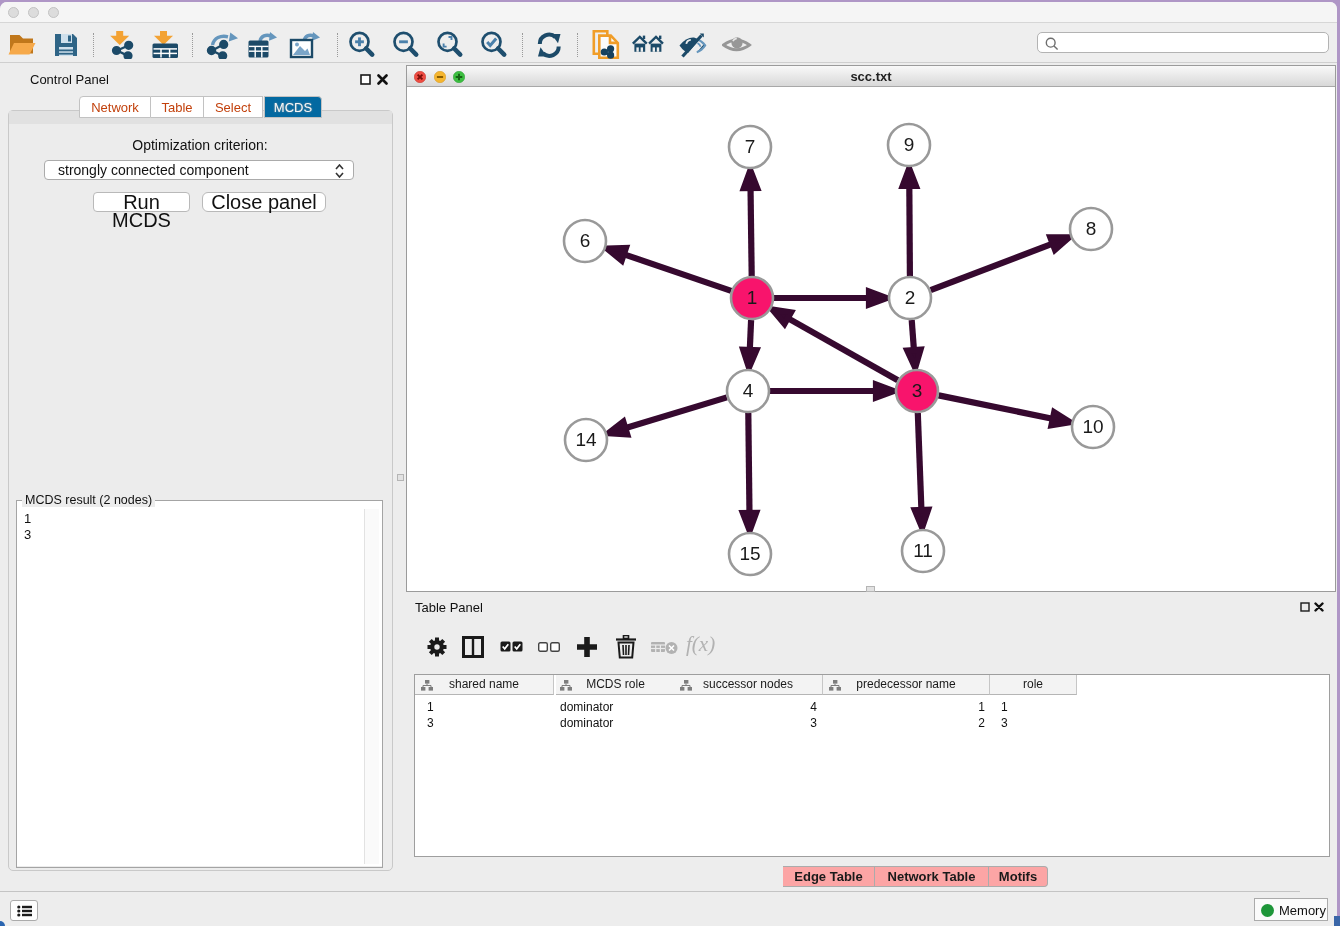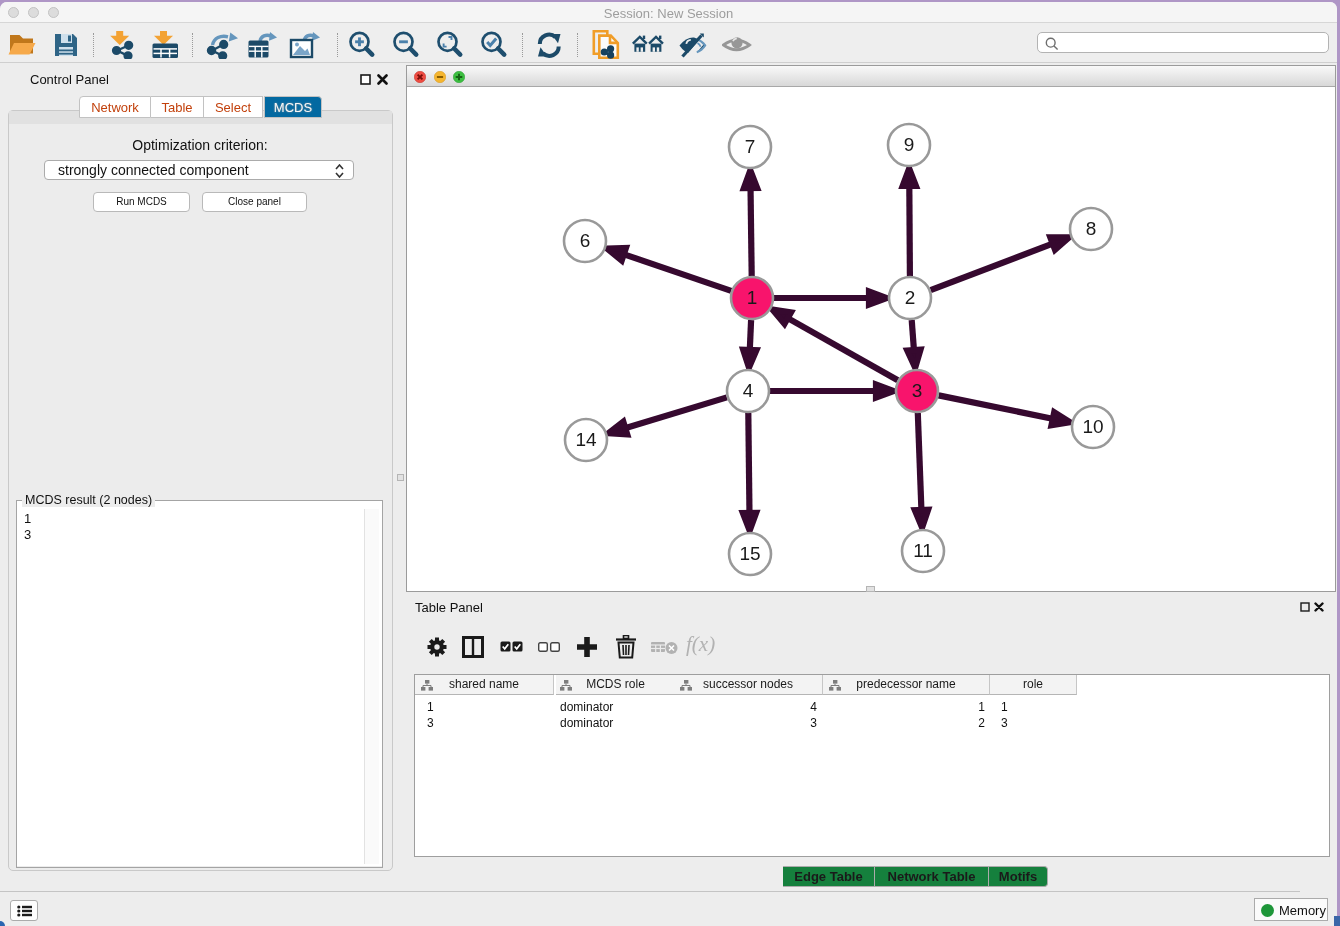--- a/index.html
+++ b/index.html
@@ -27,21 +27,21 @@
   .tab { position:absolute; top:96px; height:22px; background:#fff; border:1px solid #c2c2c2;
          font-size:13px; color:#c2410c; text-align:center; line-height:21px; }
   #cp-box { position:absolute; left:8px; top:110px; width:385px; height:761px;
             background:#ececec; border:1px solid #c9c9c9; border-radius:5px; }
   #cp-box-top { position:absolute; left:9px; top:111px; width:383px; height:13px; background:#e1e1e1; }
   #opt-label { position:absolute; left:0px; top:137px; width:400px; text-align:center; font-size:14px; color:#111; }
   #combo { position:absolute; left:44px; top:160px; width:310px; height:20px; background:#fff;
            border:1px solid #ababab; border-radius:4px; font-size:14px; color:#111; line-height:18px;
            padding-left:13px; }
   .btn { position:absolute; top:192px; height:20px; background:#fff; border:1px solid #b9b9b9;
-         border-radius:4px; font-size:10px; color:#111; text-align:center; line-height:18px; }
+         border-radius:4px; font-size:20px; color:#111; text-align:center; line-height:18px; }
   #groupbox { position:absolute; left:16px; top:500px; width:367px; height:368px;
               border:1px solid #a4a4a4; }
   #gb-title { position:absolute; left:22px; top:493px; background:#ececec; font-size:12.5px;
               color:#111; padding:0 3px; }
   #gb-text { position:absolute; left:17px; top:501px; width:365px; height:365px; background:#fff;
              font-size:13px; color:#111; line-height:16px; padding:10px 0 0 7px; }
   #gb-scroll { position:absolute; left:364px; top:509px; width:15px; height:355px; background:#fafafa;
                border-left:1px solid #e2e2e2; }
   
   #netwin { position:absolute; left:406px; top:65px; width:930px; height:527px;
@@ -52,34 +52,33 @@
                font-weight:bold; color:#222; }
   .tl2 { position:absolute; top:5px; width:12px; height:12px; }
   
   #tp-title { position:absolute; left:415px; top:600px; font-size:13px; color:#111; }
   #tp-toolbar { position:absolute; left:414px; top:630px; height:34px; }
   #tbl { position:absolute; left:414px; top:674px; width:916px; height:183px; background:#fff;
          border:1px solid #9e9e9e; }
   .th { position:absolute; top:0; height:20px; background:#f3f3f3; border-right:1px solid #c6c6c6;
         border-bottom:1px solid #b5b5b5; font-size:12px; color:#1a1a1a; text-align:center; line-height:19px; }
   .td { position:absolute; font-size:12px; color:#111; height:16px; line-height:16px; }
-  .btab { position:absolute; top:866px; height:21px; border:1px solid #ababab; background:#15803d;
+  .btab { position:absolute; top:866px; height:21px; border:1px solid #ababab; background:#fca5a5;
           font-size:13px; font-weight:bold; color:#1a1a1a; text-align:center; line-height:20px; }
   
   #statusbar { position:absolute; left:0; top:891px; width:1300px; height:35px; background:#ededed;
                border-top:1px solid #c4c4c4; }
 </style>
 </head>
 <body>
 <div id="win"></div>
 <div id="titlebar">
   <div class="tl" style="left:8px;"></div>
   <div class="tl" style="left:28px;"></div>
   <div class="tl" style="left:48px;"></div>
-  <div id="title-text">Session: New Session</div>
 </div>
 <div id="toolbar">
   <svg class="ticon" style="left:8px;" width="28" height="28" viewBox="0 0 28 28">
     <path d="M2 4 h9.5 l3.5 3.5 h10 v15 h-23 z" fill="#c0771b"></path>
     <path d="M6 12 h21.5 l-6 11.5 h-21 z" fill="#f6a94a"></path>
   </svg>
   <svg class="ticon" style="left:52px;" width="28" height="28" viewBox="0 0 28 28">
     <path d="M3 3 h18 l4 4 v18 h-22 z" fill="#2e6486"></path>
     <rect x="9" y="3" width="11" height="9" fill="#cfe0ec"></rect>
     <rect x="16" y="4.5" width="3" height="6" fill="#2e6486"></rect>
@@ -244,28 +243,29 @@
 <div class="tab" style="left:204px; width:59px; border-left:none;">Select</div>
 <div class="tab" style="left:264px; width:58px; border-radius:0 4px 0 0; background:#0369a1; color:#f8f8f8; text-shadow:0 0 2px #9a9a9a;">MCDS</div>
 <div id="opt-label">Optimization criterion:</div>
 <div id="combo">strongly connected component
   <svg style="position:absolute; right:9px; top:3px;" width="9" height="14" viewBox="0 0 9 14">
     <path d="M1 5 L4.5 1 L8 5" fill="none" stroke="#333" stroke-width="1.6"></path>
     <path d="M1 9 L4.5 13 L8 9" fill="none" stroke="#333" stroke-width="1.6"></path>
   </svg>
 </div>
 <div class="btn" style="left:93px; width:97px;">Run MCDS</div>
-<div class="btn" style="left:202px; width:105px;">Close panel</div>
+<div class="btn" style="left:202px; width:124px;border-radius:6px;">Close panel</div>
 <div id="gb-text">1<br>3</div>
 <div id="gb-scroll"></div>
 <div id="groupbox"></div>
 <div id="gb-title">MCDS result (2 nodes)</div>
 
 <div id="netwin">
   <div id="net-titlebar">
+    <div id="net-title">scc.txt</div>
     <svg class="tl2" style="left:7px;" width="12" height="12" viewBox="0 0 12 12">
       <circle cx="6" cy="6" r="5.7" fill="#ef4d43" stroke="#c8372e" stroke-width="0.6"></circle>
       <path d="M3.6 3.6 L8.4 8.4 M8.4 3.6 L3.6 8.4" stroke="#7a0d08" stroke-width="1.9"></path>
     </svg>
     <svg class="tl2" style="left:26.5px;" width="12" height="12" viewBox="0 0 12 12">
       <circle cx="6" cy="6" r="5.7" fill="#f6b62f" stroke="#d89c23" stroke-width="0.6"></circle>
       <path d="M2.9 6 L9.1 6" stroke="#8a5d00" stroke-width="2"></path>
     </svg>
     <svg class="tl2" style="left:46px;" width="12" height="12" viewBox="0 0 12 12">
       <circle cx="6" cy="6" r="5.7" fill="#3dbf41" stroke="#2ba335" stroke-width="0.6"></circle>

